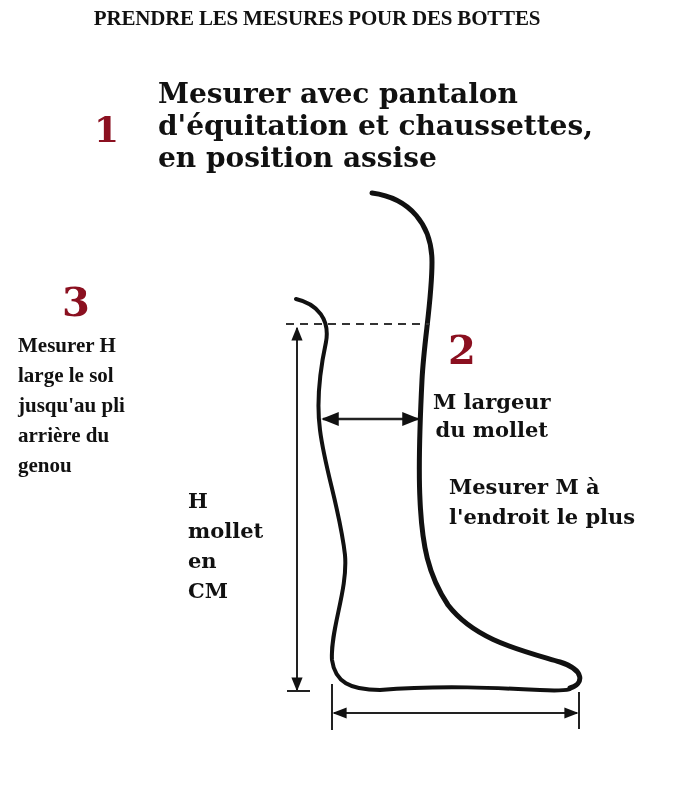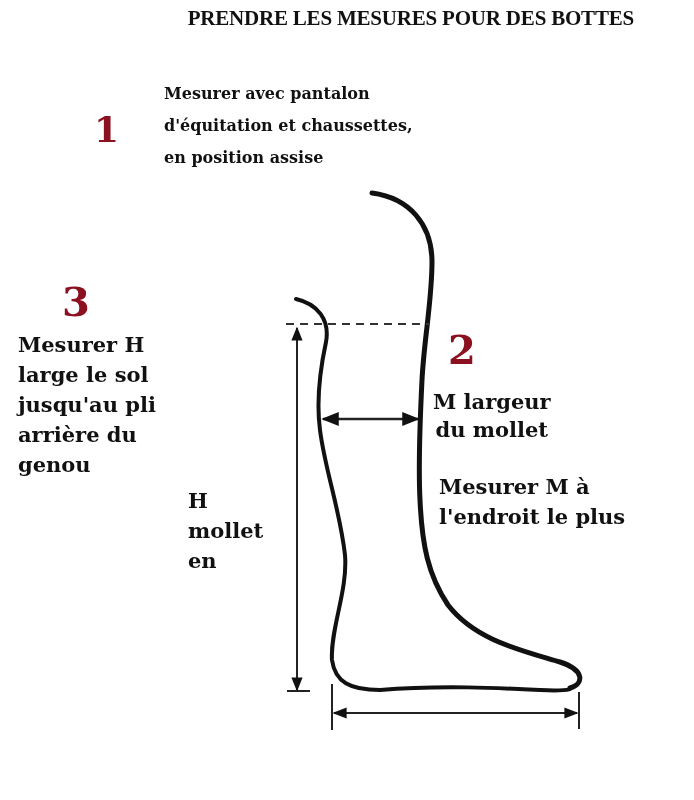--- a/index.html
+++ b/index.html
@@ -1,60 +1,61 @@
 <!DOCTYPE html>
 <html><head>
 <meta charset="utf-8">
 <style>
   html, body { margin: 0; padding: 0; background: #ffffff; }
   body { width: 694px; height: 800px; position: relative; overflow: hidden;
          font-family: "DejaVu Serif", "Liberation Serif", serif; color: #111; }
   .abs { position: absolute; }
-  .title { left: 0; width: 634px; top: 6px; text-align: right;
+  .title { left: 0; width: 634px; top: 6px; text-align: center;
            font-family: "Liberation Serif", serif; font-weight: bold;
            font-size: 21px; letter-spacing: -0.2px; color: #111; }
   .step-num { font-family: "DejaVu Serif", serif; font-weight: bold; color: #8b1020; }
   .txt { font-family: "DejaVu Serif", serif; font-weight: bold; color: #111; line-height: 1.2; }
   svg.diagram { position: absolute; left: 0; top: 0; }
 </style>
 </head>
 <body>
 
 <div class="abs title">PRENDRE LES MESURES POUR DES BOTTES</div>
 
 <div class="abs step-num" style="left:94px; top:108px; font-size:36px;">1</div>
-<div class="abs txt" style="left:164px; top:78px; font-size:16px; line-height:32px;">
+<div class="abs txt" style="left:158px; top:78px; font-size:28px; line-height:32px;">
   <div>Mesurer avec pantalon</div>
   <div>d'équitation et chaussettes,</div>
   <div>en position assise</div>
 </div>
 
 <div class="abs step-num" style="left:62px; top:278px; font-size:40px;">3</div>
-<div class="abs txt" style="left:18px; top:330px; font-size:21px; line-height:30px;">
+<div class="abs txt" style="left:18px; top:330px; font-size:21px; line-height:30px;font-family:Liberation Serif, serif;">
   <div>Mesurer H</div>
   <div>large le sol</div>
   <div>jusqu'au pli</div>
   <div>arrière du</div>
   <div>genou</div>
 </div>
 
 <div class="abs step-num" style="left:448px; top:326px; font-size:40px;">2</div>
 <div class="abs txt" style="left:433px; top:388px; font-size:21px; line-height:28px;text-align:center;">
   <div>M largeur</div>
   <div>du mollet</div>
 </div>
-<div class="abs txt" style="left:439px; top:472px; font-size:21px; line-height:30px;">
+<div class="abs txt" style="left:449px; top:472px; font-size:21px; line-height:30px;">
   <div>Mesurer M à</div>
   <div>l'endroit le plus</div>
 </div>
 
 <div class="abs txt" style="left:188px; top:486px; font-size:21px; line-height:30px;">
   <div>H</div>
   <div>mollet</div>
   <div>en</div>
+  <div>CM</div>
 </div>
 
 <svg class="diagram" width="694" height="800" viewBox="0 0 694 800">
   <defs>
     <marker id="ah" viewBox="0 0 10 10" refX="9" refY="5" markerWidth="7" markerHeight="7" orient="auto-start-reverse">
       <path d="M0,1 L10,5 L0,9 z" fill="#111"></path>
     </marker>
   </defs>
 
   <path d="M372,193 C410,198 432,225 432,262 C432,300 424,340 422,380 C420,420 418,460 420,500 C422,545 428,575 448,605 C475,640 520,650 560,662 C585,670 584,684 570,688" fill="none" stroke="#111" stroke-width="5" stroke-linecap="round"></path>

